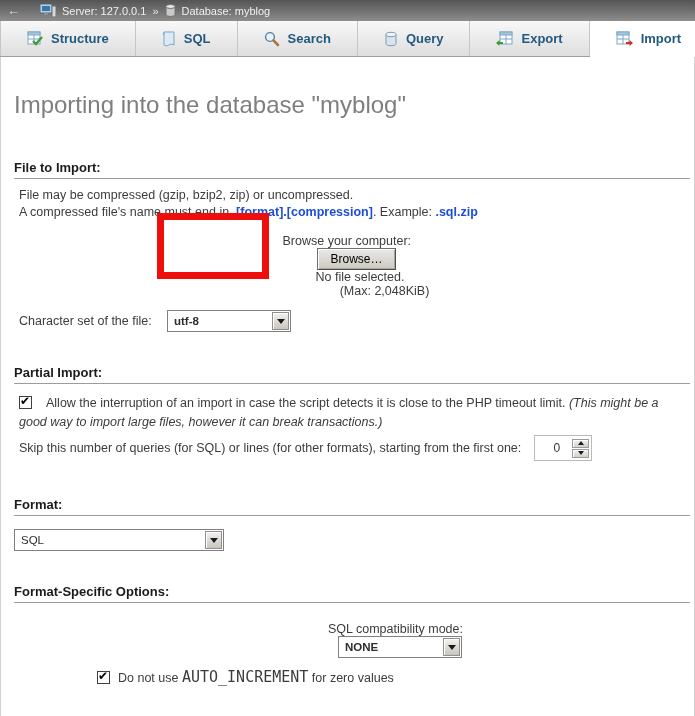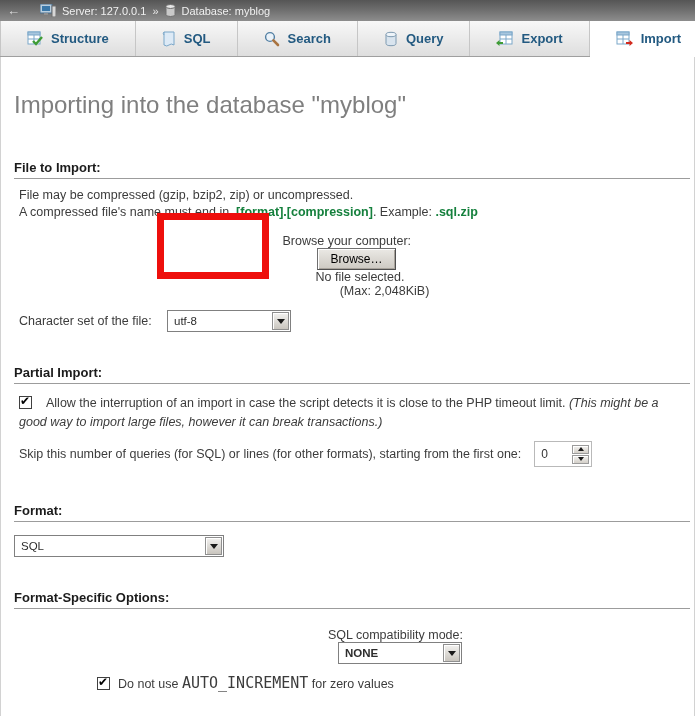--- a/index.html
+++ b/index.html
@@ -47,53 +47,53 @@
   .st-partial { margin-top:33px; }
   .st-format { margin-top:36px; }
   .st-fso { margin-top:33px; }
   .note { font-size:12.5px; line-height:17px; margin-top:8px; padding-left:5px; color:#3c3c3c; }
   .row { display:flex; align-items:center; font-size:12.5px; padding-left:5px; }
   .row-browse { margin-top:13px;flex-direction:column; }
   .row-charset { margin-top:12px; }
   .lbl { min-width:148px; }
   .maxsize { margin-left:56px; }
   .nofile { margin-left:7px; }
-  b { color:#15803d;margin-top:20px; }
+  b { color:#1d4ed8;margin-top:20px; }
   
   .win-button {
     font-family:"Liberation Sans", sans-serif; font-size:12px; color:#000;
     background:linear-gradient(180deg,#ebe9e5,#cdc9c2);
     border:1px solid #6f6f6f; border-right-color:#4f4f4f; border-bottom-color:#4f4f4f;
     box-shadow:inset 1px 1px 0 #fff, inset -1px -1px 0 #a8a39b;
     padding:3px 12px; cursor:pointer;
   }
   .win-select {
     display:inline-flex; align-items:center; justify-content:space-between;
     height:22px; background:#fff; border:1px solid #808080;
     font-size:11.5px; color:#2d2d2d; padding-left:6px; cursor:pointer;
   }
   .win-select .arrow-btn {
     width:17px; height:18px; margin-right:1px; flex:none;
     background:linear-gradient(180deg,#f3f2f0,#c9c5be);
     border:1px solid #8f8f8f; box-shadow:inset 1px 1px 0 #fff;
     display:flex; align-items:center; justify-content:center;
   }
   .tri-down { width:0; height:0; border-left:4px solid transparent; border-right:4px solid transparent; border-top:5px solid #1a1a1a; }
-  .w-charset { width:124px; }
+  .w-charset { width:124px;font-weight:bold; }
   .w-format { width:210px; }
   .w-compat { width:124px;font-weight:bold; }
   .checkbox {
     display:inline-block; width:13px; height:13px; background:#fff;
     border:1px solid #404040; position:relative; flex:none; cursor:pointer;
   }
   .checkbox .check { position:absolute; left:0px; top:-2px; font-size:12px; line-height:13px; color:#000; }
   .allow-para { font-size:12.5px; line-height:19px; margin-top:10px; padding-left:5px; padding-right:8px; color:#3c3c3c; }
   .allow-para .checkbox { vertical-align:-2px; margin-right:14px; }
   .em { font-style:italic; }
-  .row-skip { margin-top:9px; }
+  .row-skip { margin-top:3px;text-align:center; }
   .spin-input {
     display:inline-flex; align-items:center; margin-left:13px;
     border:1px solid #b9b9b9; background:#fff; padding:2px; height:26px; width:58px;
   }
   .spin-value { flex:1; font-size:12px; color:#333; padding-left:4px; }
   .spinner { display:flex; flex-direction:column; gap:1px; width:17px; }
   .spin-btn {
     height:9px; background:linear-gradient(180deg,#f3f2f0,#d4d0c9);
     border:1px solid #9b9b9b; box-shadow:inset 1px 1px 0 #fff;
     display:flex; align-items:center; justify-content:center; cursor:pointer;

